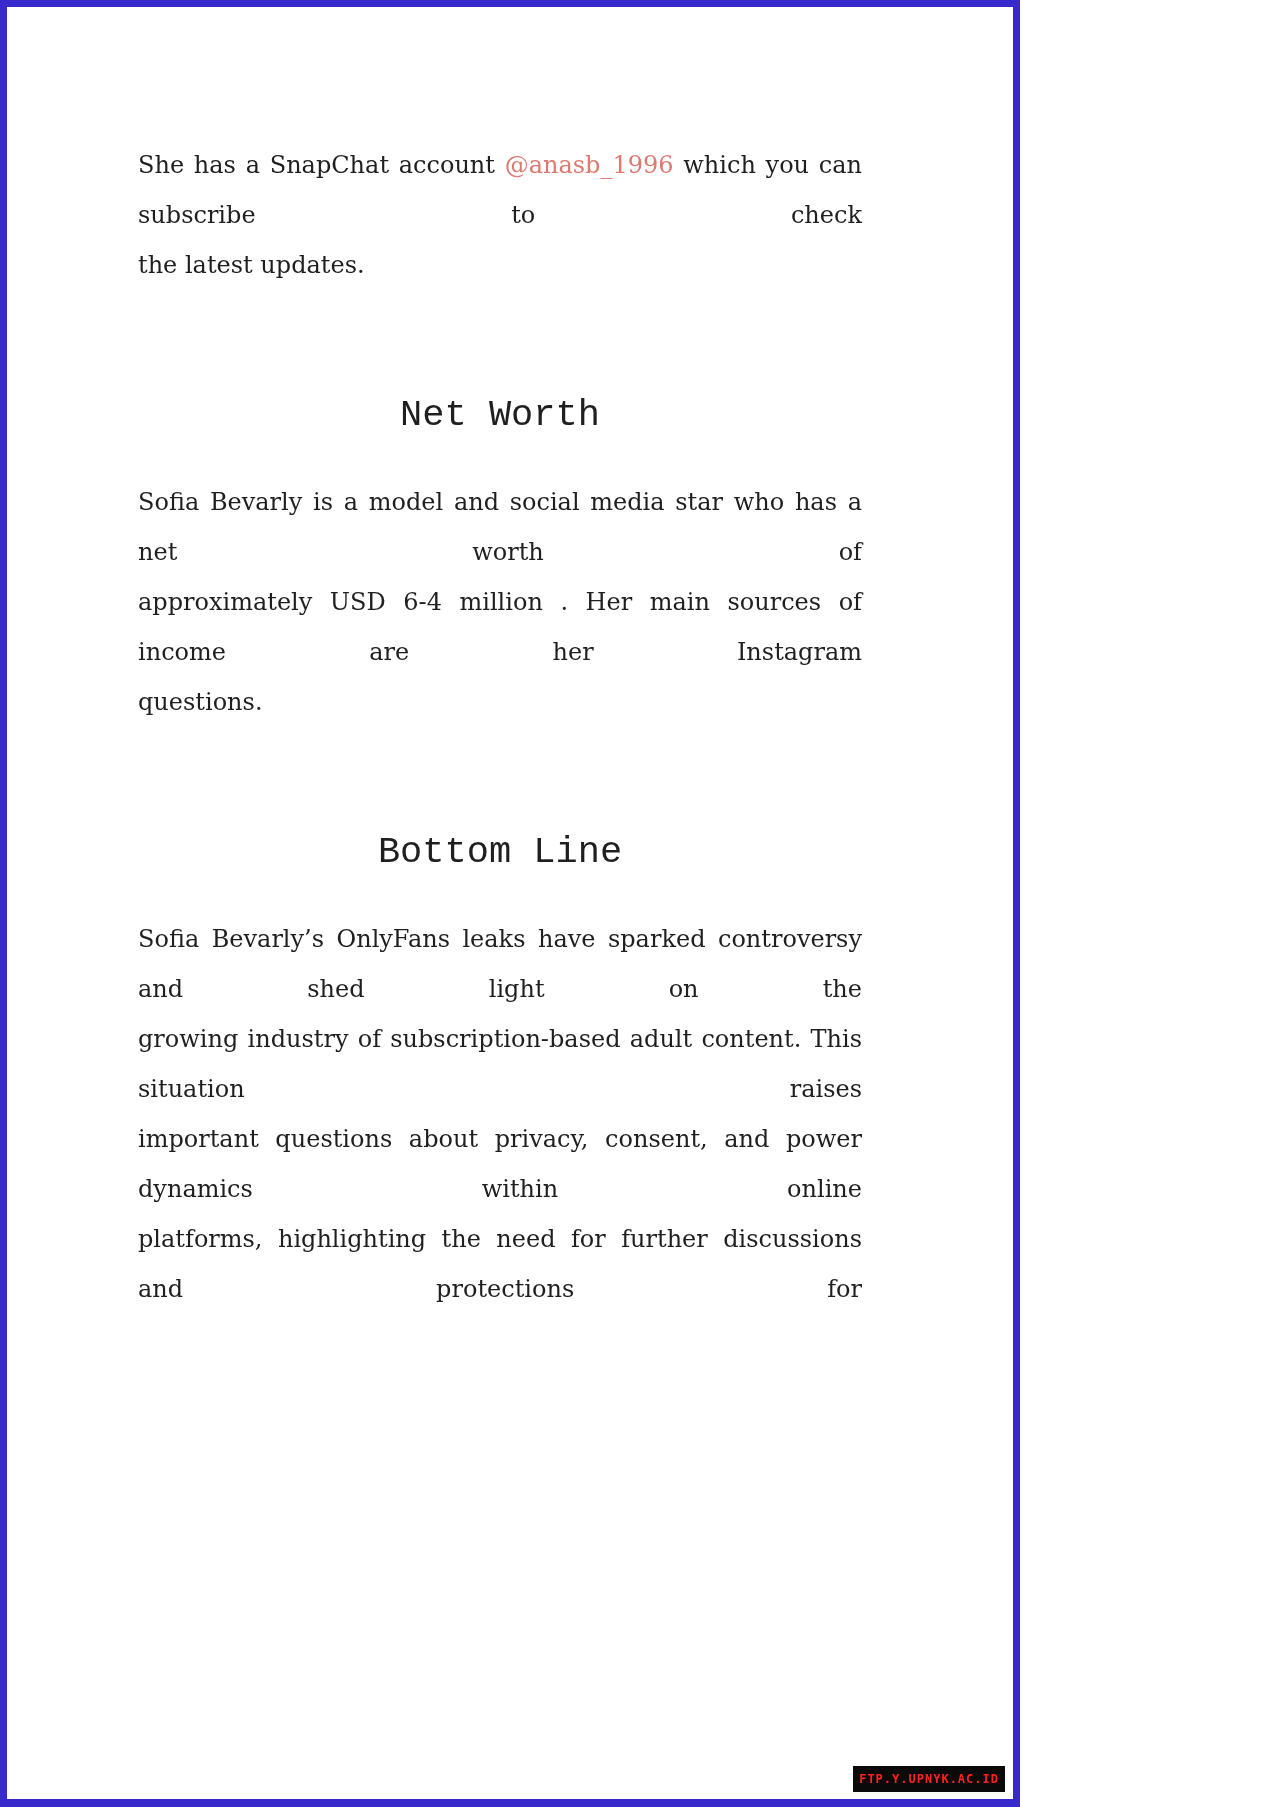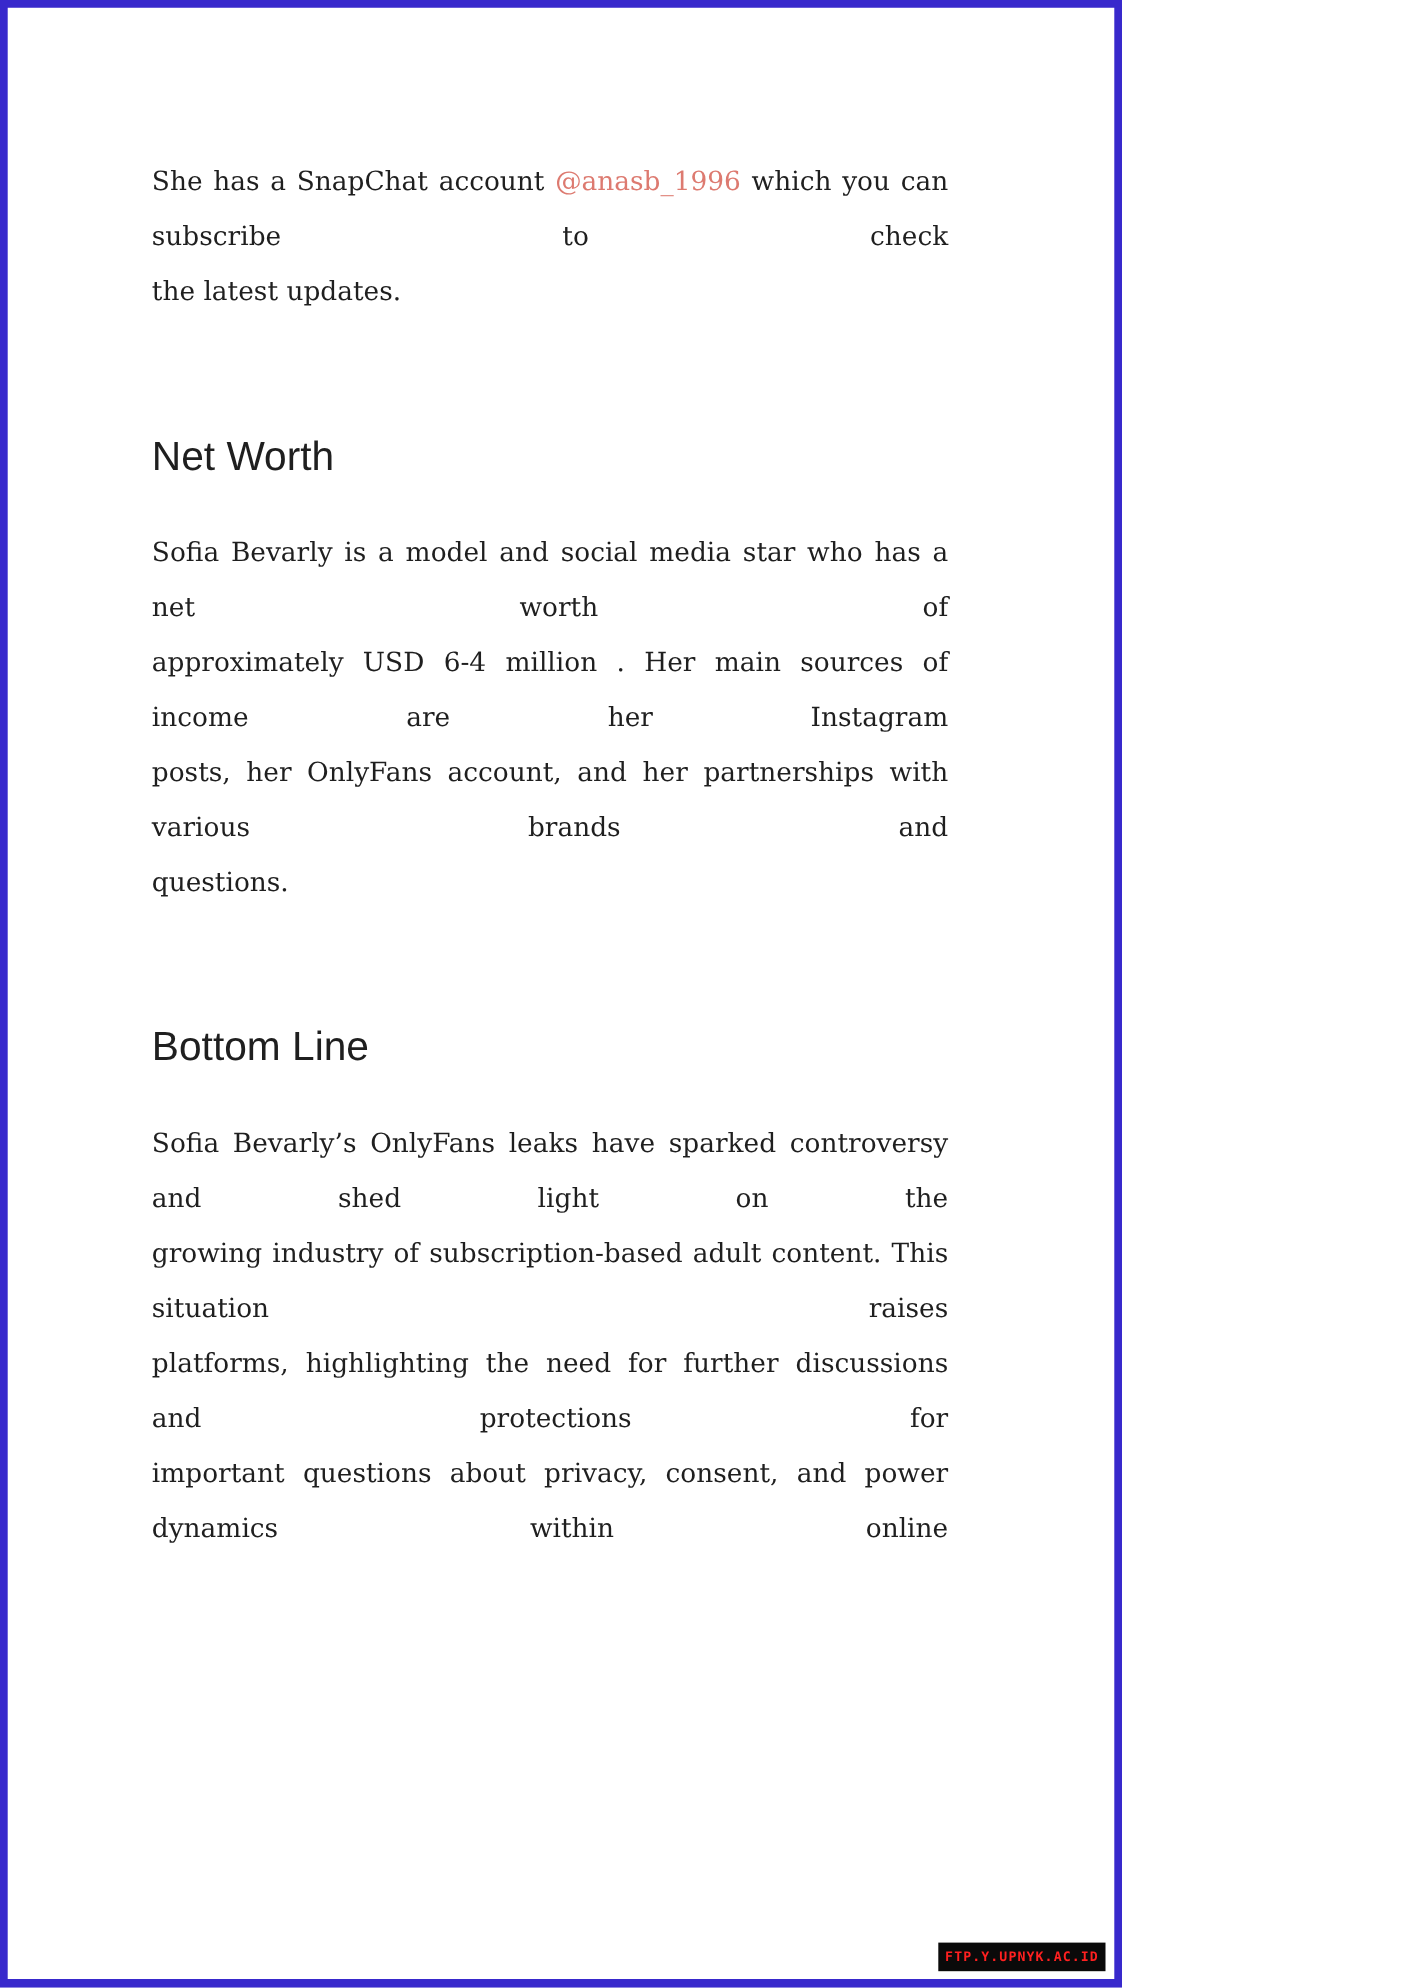--- a/index.html
+++ b/index.html
@@ -28,27 +28,27 @@
   .text-line {
     font-size: 24px;
     line-height: 50px;
     text-align: justify;
     text-align-last: justify;
   }
   .text-line.last {
     text-align-last: left;
   }
   .section-heading {
-    font-family: Liberation Sans, sans-serif;
+    font-family: Liberation Mono, monospace;
     font-size: 37px;
     font-weight: 400;
     line-height: 44px;
     margin: 103px 0 40px 0;
     color: var(--text-color);
-    text-align: left;
+    text-align: center;
   }
   .handle-link {
     color: var(--link-color);
     cursor: pointer;
   }
   .watermark {
     position: absolute;
     right: 8px;
     bottom: 7px;
     background: var(--wm-bg);
@@ -68,27 +68,26 @@
 
   <div class="para">
     <div class="text-line"><span>She has a SnapChat account </span><span class="handle-link">@anasb_1996</span><span> which you can subscribe to check</span></div>
     <div class="text-line last">the latest updates.</div>
   </div>
 
   <h2 class="section-heading">Net Worth</h2>
   <div class="para">
     <div class="text-line">Sofia Bevarly is a model and social media star who has a net worth of</div>
     <div class="text-line">approximately USD 6-4 million . Her main sources of income are her Instagram</div>
-    <div class="text-line">posts, her OnlyFans account, and her partnerships with various brands and</div>
     <div class="text-line last">questions.</div>
   </div>
 
   <h2 class="section-heading">Bottom Line</h2>
   <div class="para">
     <div class="text-line">Sofia Bevarly’s OnlyFans leaks have sparked controversy and shed light on the</div>
     <div class="text-line">growing industry of subscription-based adult content. This situation raises</div>
+    <div class="text-line">important questions about privacy, consent, and power dynamics within online</div>
     <div class="text-line">platforms, highlighting the need for further discussions and protections for</div>
-    <div class="text-line">important questions about privacy, consent, and power dynamics within online</div>
   </div>
 
   <div class="watermark">FTP.Y.UPNYK.AC.ID</div>
 
 </div>
 
 </body></html>

